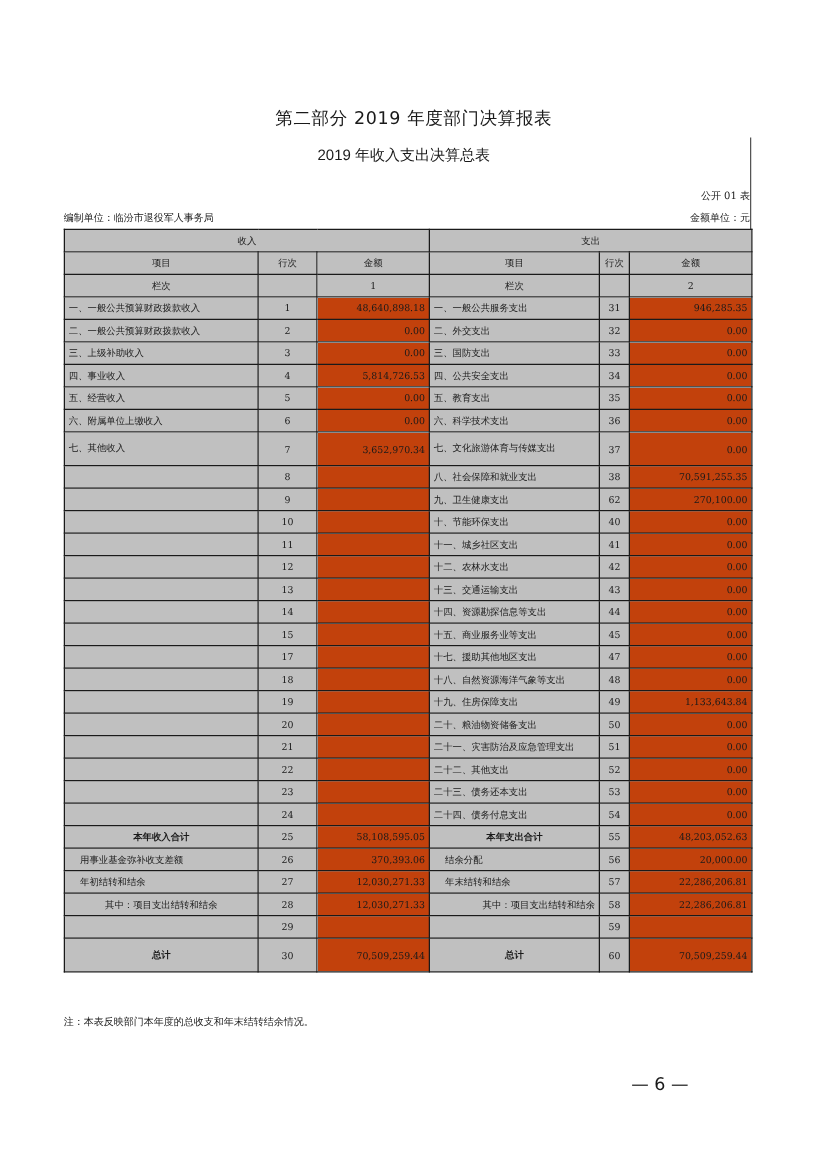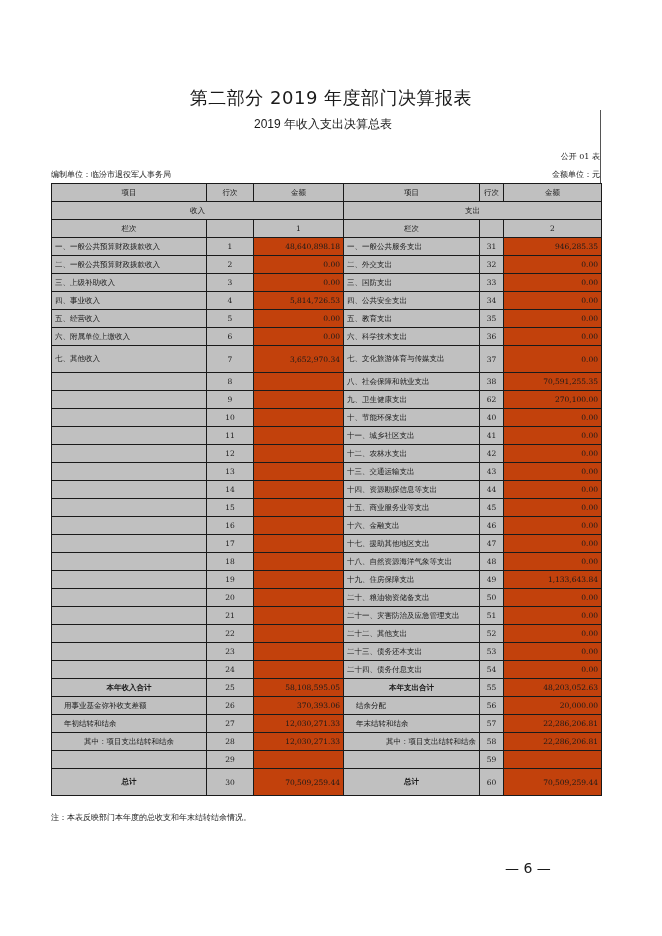--- a/index.html
+++ b/index.html
@@ -1,17 +1,17 @@
 <!DOCTYPE html>
 <html><head>
   <meta charset="utf-8">
   <style>
     html, body { margin: 0; padding: 0; background: #ffffff; }
     body { width: 662px; height: 936px; position: relative; overflow: hidden; font-family: "DejaVu Serif", "Liberation Serif", serif; color: #1a1a1a; }
-    .title1 { position: absolute; top: 86px; left: 0; width: 662px; text-align: center; font-family: "DejaVu Sans", "Liberation Sans", sans-serif; font-size: 18px; letter-spacing: 0.5px; }
+    .title1 { position: absolute; top: 86px; left: 0; width: 662px; text-align: center; font-family: "DejaVu Sans", "Liberation Sans", sans-serif; font-size: 14px; letter-spacing: 0.5px; }
     .title2 { position: absolute; top: 116px; left: 0; width: 646px; text-align: center; font-family: Liberation Sans, sans-serif; font-size: 12px; }
     .vline { position: absolute; left: 600px; top: 110px; width: 1px; height: 74px; background: #555; }
     .form-no { position: absolute; top: 151px; right: 62px; font-size: 8px; }
     .unit { position: absolute; top: 169px; right: 62px; font-size: 8px; }
     .org { position: absolute; top: 169px; left: 51px; font-size: 8px; }
     table.main { position: absolute; top: 183px; left: 51px; width: 550px; border-collapse: collapse; table-layout: fixed; font-size: 7.5px; }
     table.main td { border: 1px solid #1a1a1a; padding: 0 3px; height: 17px; white-space: nowrap; overflow: hidden; }
     .g { background: #c0c0c0; }
     .w { background: #c2410c; }
     .c { text-align: center; }
@@ -37,30 +37,30 @@
   <colgroup>
     <col style="width:155px">
       <col style="width:47px">
       <col style="width:90px">
     <col style="width:136px">
       <col style="width:24px">
       <col style="width:98px">
   </colgroup>
   <tbody id="tbody">
     <tr>
+      <td class="g c" colspan="3">收入</td>
+      <td class="g c" colspan="3">支出</td>
+    </tr>
+    <tr>
       <td class="g c">项目</td>
       <td class="g c">行次</td>
       <td class="g c">金额</td>
       <td class="g c">项目</td>
       <td class="g c">行次</td>
       <td class="g c">金额</td>
-    </tr>
-    <tr>
-      <td class="g c" colspan="3">收入</td>
-      <td class="g c" colspan="3">支出</td>
     </tr>
     <tr>
       <td class="g c">栏次</td>
       <td class="g c"></td>
       <td class="g c">1</td>
       <td class="g c">栏次</td>
       <td class="g c"></td>
       <td class="g c">2</td>
     </tr>
   <tr>
@@ -178,28 +178,20 @@
       <tr>
         <td class="g l"></td>
         <td class="g c">15</td>
         <td class="w r"></td>
         <td class="g l">十五、商业服务业等支出</td>
         <td class="g c">45</td>
         <td class="w r">0.00</td>
       </tr>
       <tr>
         <td class="g l"></td>
-        <td class="g c">16</td>
-        <td class="w r"></td>
-        <td class="g l">十六、金融支出</td>
-        <td class="g c">46</td>
-        <td class="w r">0.00</td>
-      </tr>
-      <tr>
-        <td class="g l"></td>
         <td class="g c">17</td>
         <td class="w r"></td>
         <td class="g l">十七、援助其他地区支出</td>
         <td class="g c">47</td>
         <td class="w r">0.00</td>
       </tr>
       <tr>
         <td class="g l"></td>
         <td class="g c">18</td>
         <td class="w r"></td>

